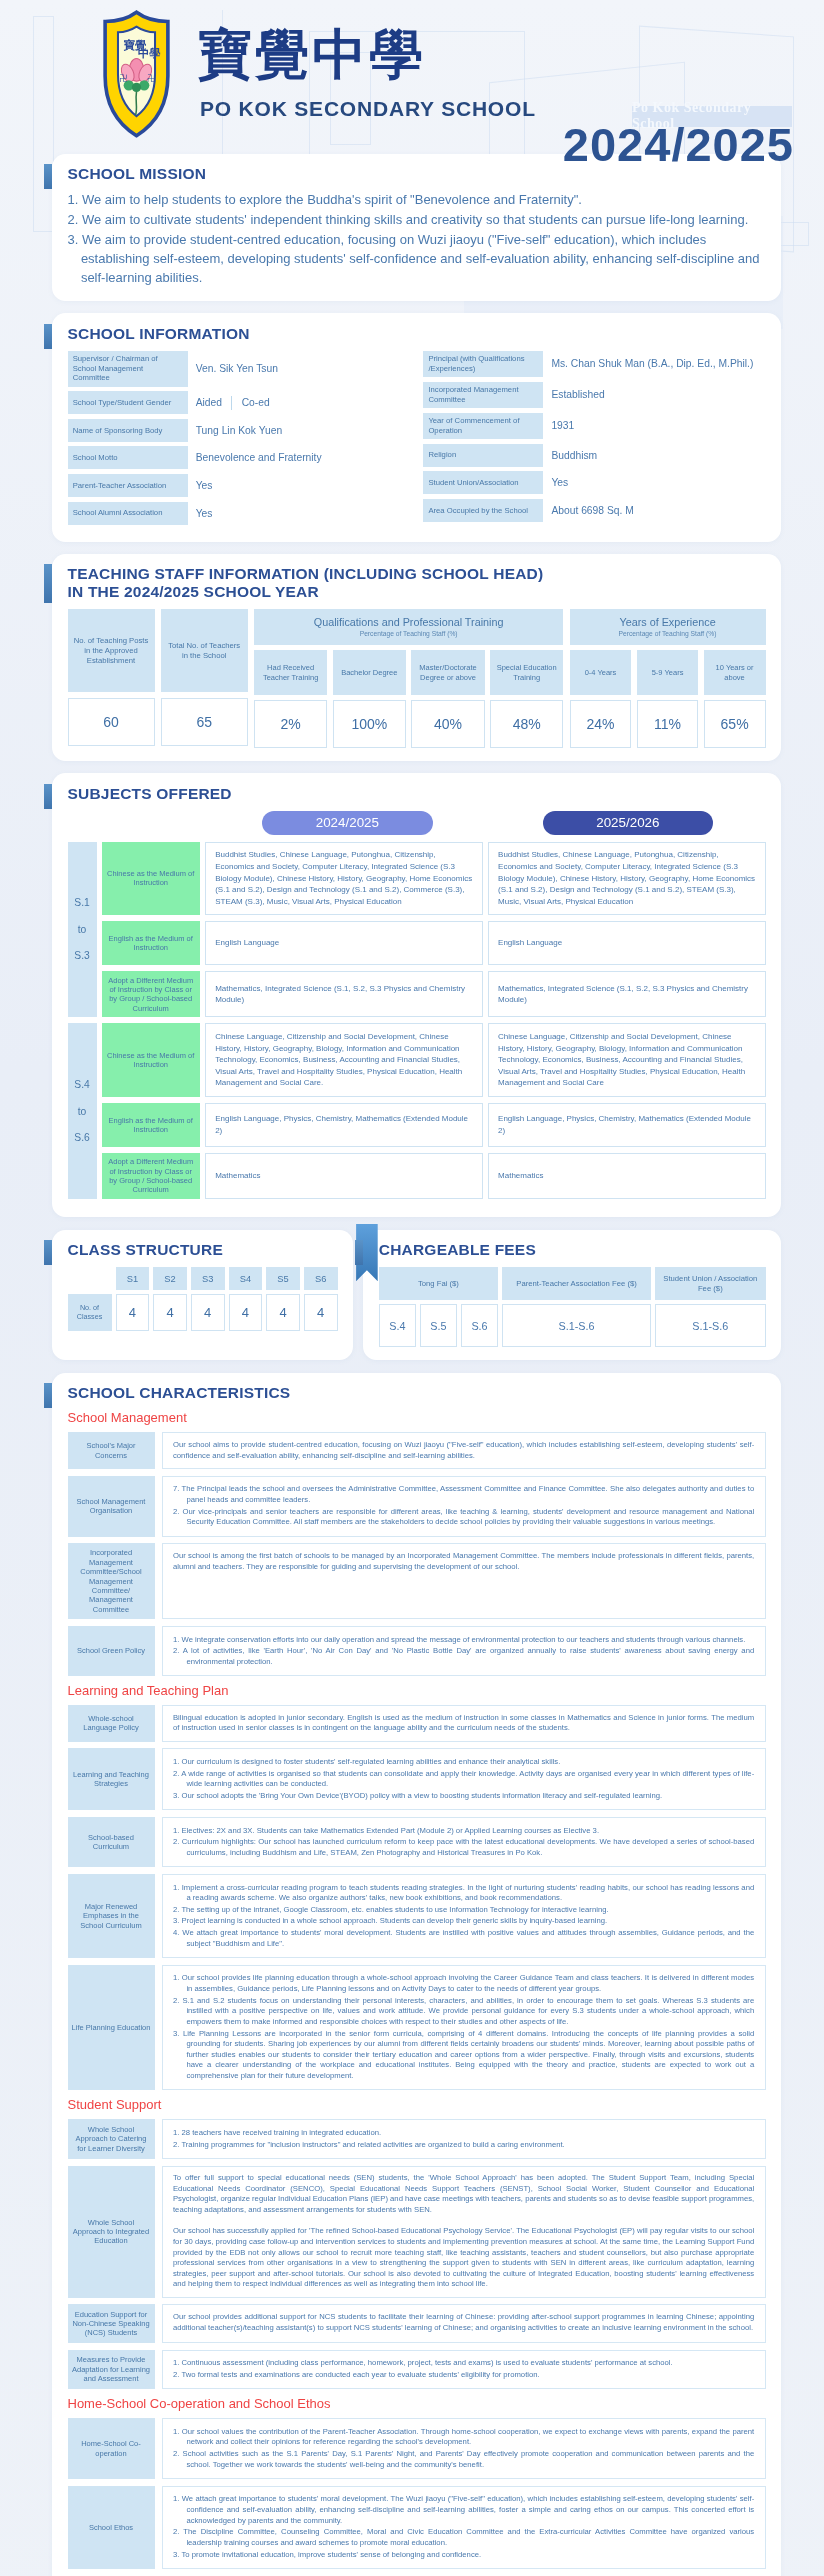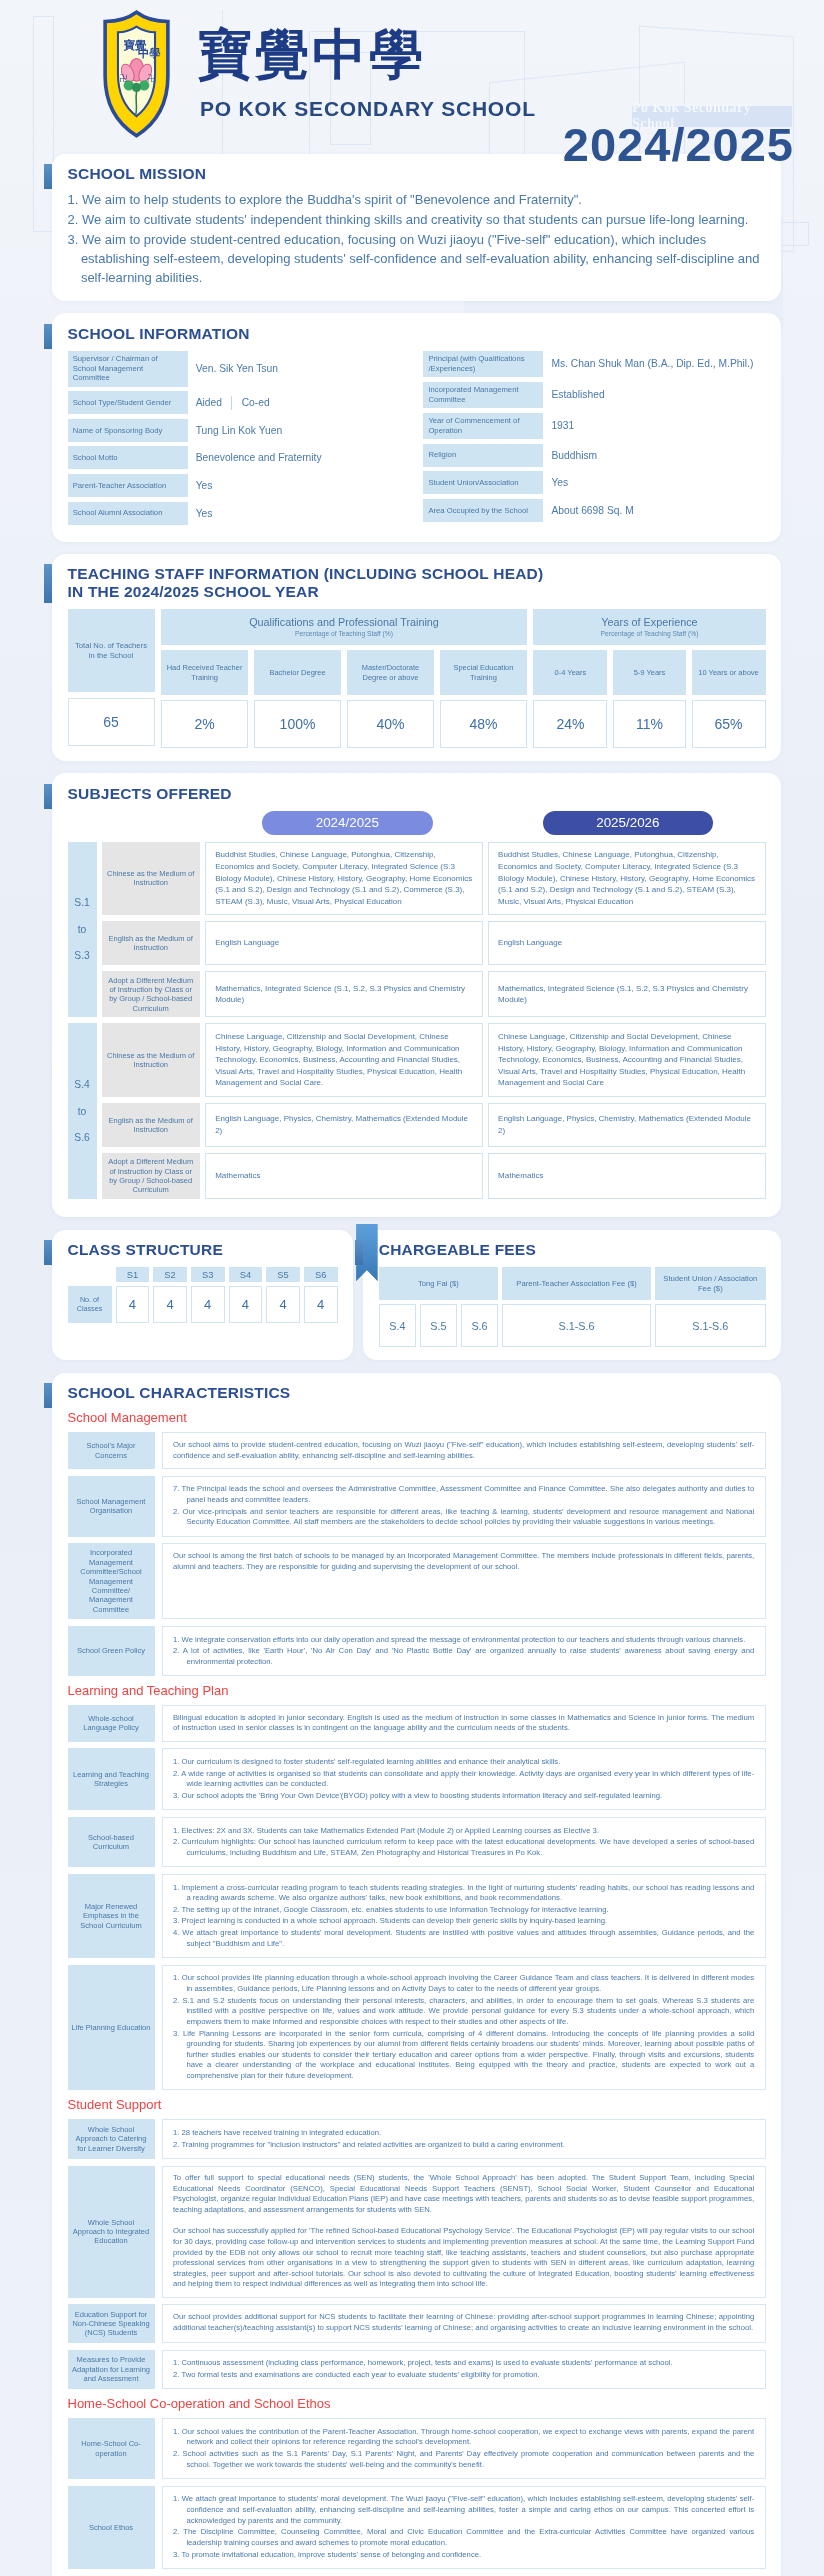--- a/index.html
+++ b/index.html
@@ -84,35 +84,35 @@
   .pill-1 { background:#7b8ce0; }
   .pill-2 { background:#3c4ea6; }
   .subj-group { display:flex; gap:5.2px; margin-bottom:6.2px; }
   .range-col {
     width:29px; flex:none; background:#cfe4f3; display:flex; flex-direction:column;
     align-items:center; justify-content:center; gap:15.5px; font-size:10.3px; color:#4878a8;
   }
   .rows-col { flex:1; display:flex; flex-direction:column; gap:6.2px; }
   .subj-row { display:flex; gap:5.2px; }
   .subj-label {
-    width:98px; flex:none; background:#e5e5e5; color:#4878a8; font-size:7.5px; line-height:1.25;
+    width:98px; flex:none; background:#86efac; color:#4878a8; font-size:7.5px; line-height:1.25;
     display:flex; align-items:center; justify-content:center; text-align:center; padding:4.1px;
   }
   .subj-cell {
     flex:1; background:#fff; border:1px solid #cfe3f2; padding:6.7px 9.3px;
     font-size:8px; line-height:1.45; color:#4a79ad; display:flex; align-items:center;
   }
   .subj-row.min-md .subj-cell { min-height:44px; }
   
   .duo { display:flex; gap:10.3px; margin:0 43px 13.4px 52px; }
   .duo .card { margin:0; }
   .card-class { width:301px; flex:none; }
   .card-fees { flex:1; }
   .class-grid { display:grid; grid-template-columns:44px repeat(6,1fr); gap:4.1px; }
-  .cg-hdr { background:#cfe4f3; color:#4878a8; font-size:9.3px; height:15px; display:flex; align-items:center; justify-content:center; }
+  .cg-hdr { background:#cfe4f3; color:#4878a8; font-size:9.3px; height:23px; display:flex; align-items:center; justify-content:center; }
   .cg-lbl { background:#cfe4f3; color:#4878a8; font-size:7.2px; text-align:center; display:flex; align-items:center; justify-content:center; line-height:1.2; height:37px; }
   .cg-val { background:#fff; border:1px solid #cfe3f2; height:37px; font-size:13px; color:#3f6fa5; display:flex; align-items:center; justify-content:center; }
   .fees-grid { display:grid; grid-template-columns:37px 37px 37px 1.35fr 1fr; gap:4.1px; }
   .fg-hdr { background:#cfe4f3; color:#4878a8; font-size:7.7px; line-height:1.25; text-align:center; height:33px; display:flex; align-items:center; justify-content:center; padding:2.1px; }
   .fg-span3 { grid-column:1 / 4; }
   .fg-val { background:#fff; border:1px solid #cfe3f2; height:43px; font-size:10.8px; color:#4a79ad; display:flex; align-items:center; justify-content:center; }
   .ribbon {
     position:absolute; left:-7.2px; top:-6.2px; width:21.6px; height:60px;
     background:linear-gradient(180deg,#5ea0dc,#3576b4);
     clip-path:polygon(0 0,100% 0,100% 96%,50% 78%,0 96%);
@@ -236,20 +236,24 @@
   </div>
 </div>
 
 <div class="card">
   <div class="section-title two-line">
     <div>TEACHING STAFF INFORMATION (INCLUDING SCHOOL HEAD)</div>
     <div>IN THE 2024/2025 SCHOOL YEAR</div>
   </div>
   <div class="staff-table">
     <div class="sa-col">
+      <div class="hdr-cell sa-hdr">No. of Teaching Posts in the Approved Establishment</div>
+      <div class="val-box">60</div>
+    </div>
+    <div class="sa-col">
       <div class="hdr-cell sa-hdr">Total No. of Teachers in the School</div>
       <div class="val-box">65</div>
     </div>
     <div class="grp grp-q">
       <div class="hdr-cell grp-hdr">
         <div class="g-title">Qualifications and Professional Training</div>
         <div class="g-sub">Percentage of Teaching Staff (%)</div>
       </div>
       <div class="grp-sub">
         <div class="hdr-cell">Had Received Teacher Training</div>

